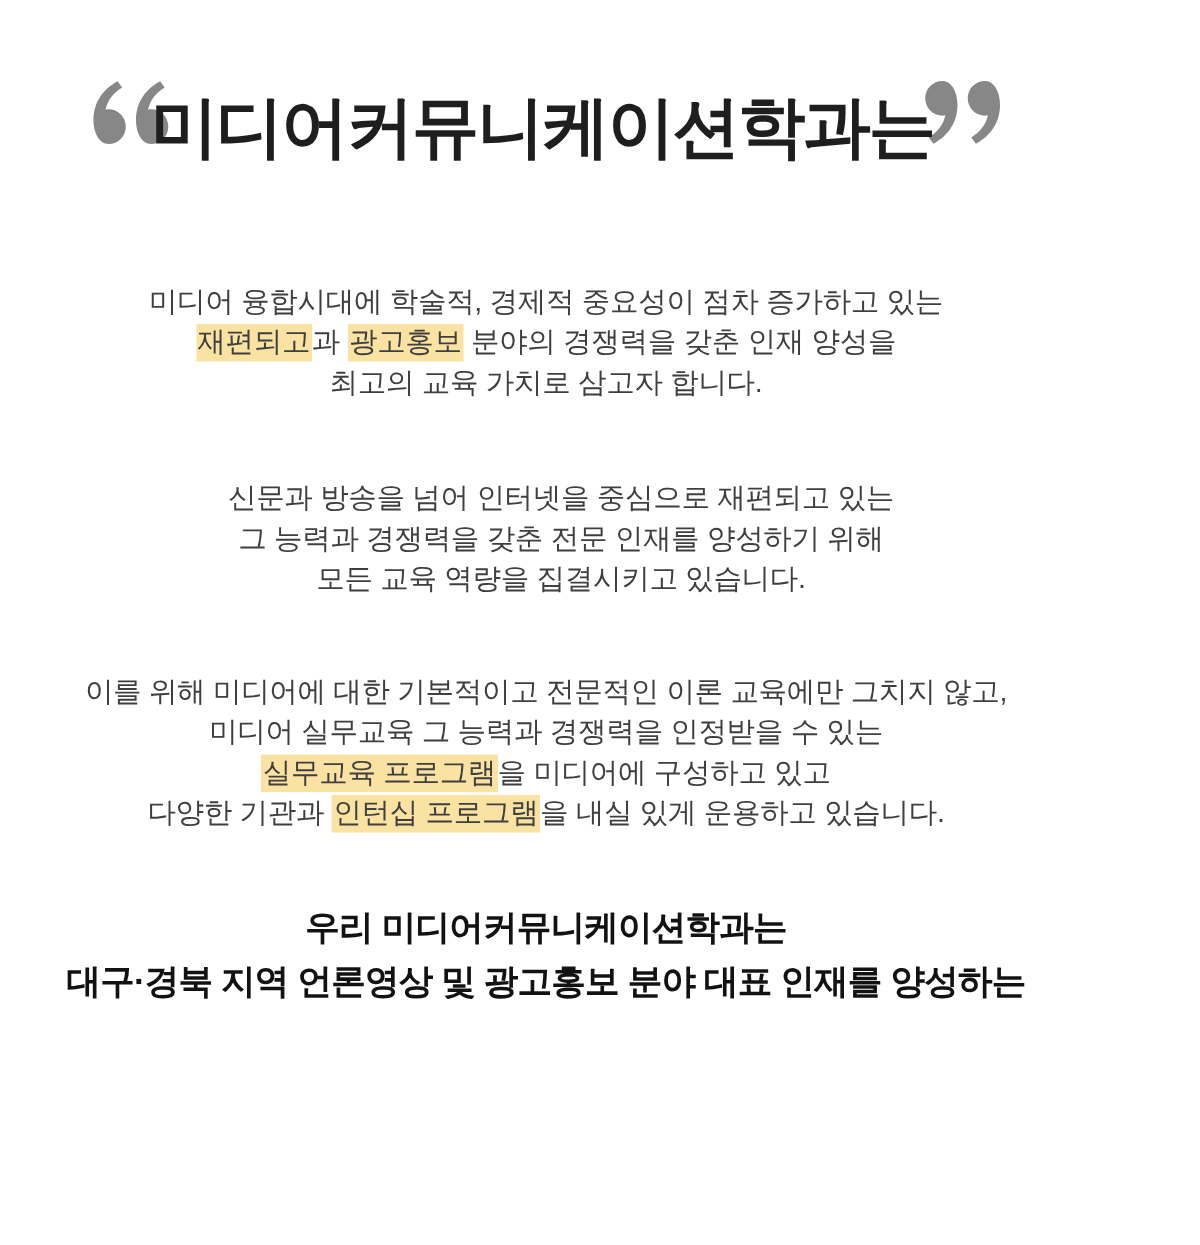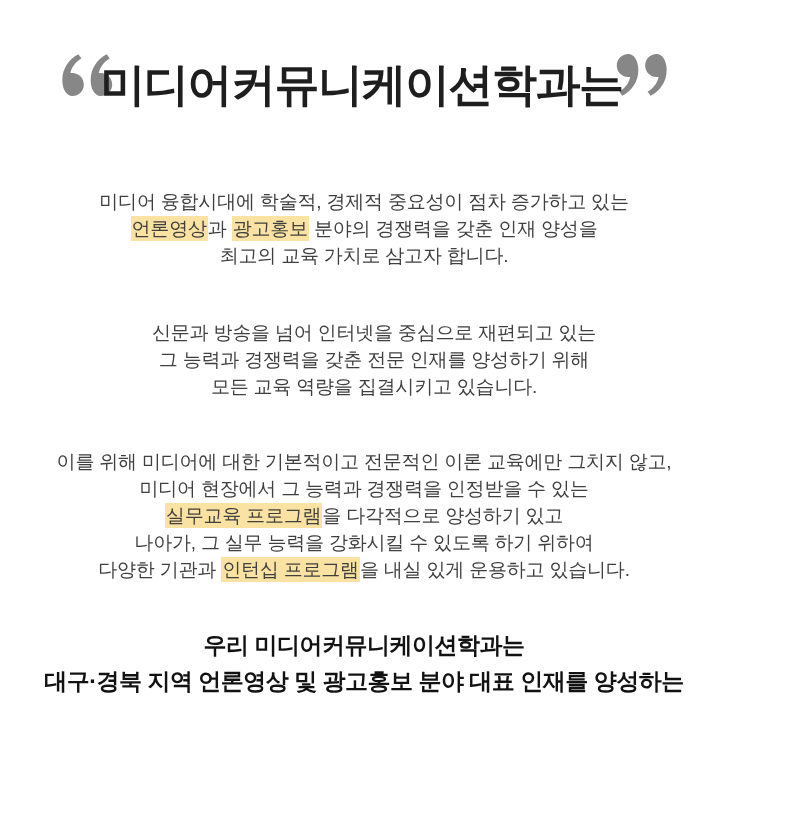--- a/index.html
+++ b/index.html
@@ -88,35 +88,34 @@
         <g fill="currentColor">
           <path d="M11,0 C4.9,0 0,4.9 0,11 C0,17.1 4.9,22 11,22 C11.6,22 12.2,21.9 12.8,21.8 C11.5,28 7.6,32.7 2.3,35.8 L5.2,39.8 C14.4,34.9 20.5,26.3 20.5,15.2 C20.5,6.3 16.4,0 11,0 Z"></path>
           <path transform="translate(27 0)" d="M11,0 C4.9,0 0,4.9 0,11 C0,17.1 4.9,22 11,22 C11.6,22 12.2,21.9 12.8,21.8 C11.5,28 7.6,32.7 2.3,35.8 L5.2,39.8 C14.4,34.9 20.5,26.3 20.5,15.2 C20.5,6.3 16.4,0 11,0 Z"></path>
         </g>
       </svg>
     </span>
   </div>
 
   <div class="para para-1">
       <div class="line"><span>미디어 융합시대에 학술적, 경제적 중요성이 점차 증가하고 있는</span></div>
-      <div class="line"><span class="hl">언론영상</span><span>과 </span><span class="hl">광고홍보</span><span> 분야의 경쟁력을 갖춘 인재 양성을</span></div>
+      <div class="line"><span class="hl">재편되고</span><span>과 </span><span class="hl">광고홍보</span><span> 분야의 경쟁력을 갖춘 인재 양성을</span></div>
       <div class="line"><span>최고의 교육 가치로 삼고자 합니다.</span></div>
     </div>
 
   <div class="para para-2">
       <div class="line"><span>신문과 방송을 넘어 인터넷을 중심으로 재편되고 있는</span></div>
       <div class="line"><span>그 능력과 경쟁력을 갖춘 전문 인재를 양성하기 위해</span></div>
       <div class="line"><span>모든 교육 역량을 집결시키고 있습니다.</span></div>
     </div>
 
   <div class="para para-3">
       <div class="line"><span>이를 위해 미디어에 대한 기본적이고 전문적인 이론 교육에만 그치지 않고,</span></div>
-      <div class="line"><span>미디어 현장에서 그 능력과 경쟁력을 인정받을 수 있는</span></div>
-      <div class="line"><span class="hl">실무교육 프로그램</span><span>을 다각적으로 양성하기 있고</span></div>
-      <div class="line"><span>나아가, 그 실무 능력을 강화시킬 수 있도록 하기 위하여</span></div>
+      <div class="line"><span>미디어 실무교육 그 능력과 경쟁력을 인정받을 수 있는</span></div>
+      <div class="line"><span class="hl">실무교육 프로그램</span><span>을 미디어에 구성하고 있고</span></div>
       <div class="line"><span>다양한 기관과 </span><span class="hl">인턴십 프로그램</span><span>을 내실 있게 운용하고 있습니다.</span></div>
     </div>
 
   <div class="closing">
       <div class="line"><span>우리 미디어커뮤니케이션학과는</span></div>
       <div class="line"><span>대구·경북 지역 언론영상 및 광고홍보 분야 대표 인재를 양성하는</span></div>
     </div>
 
 </div>
 

